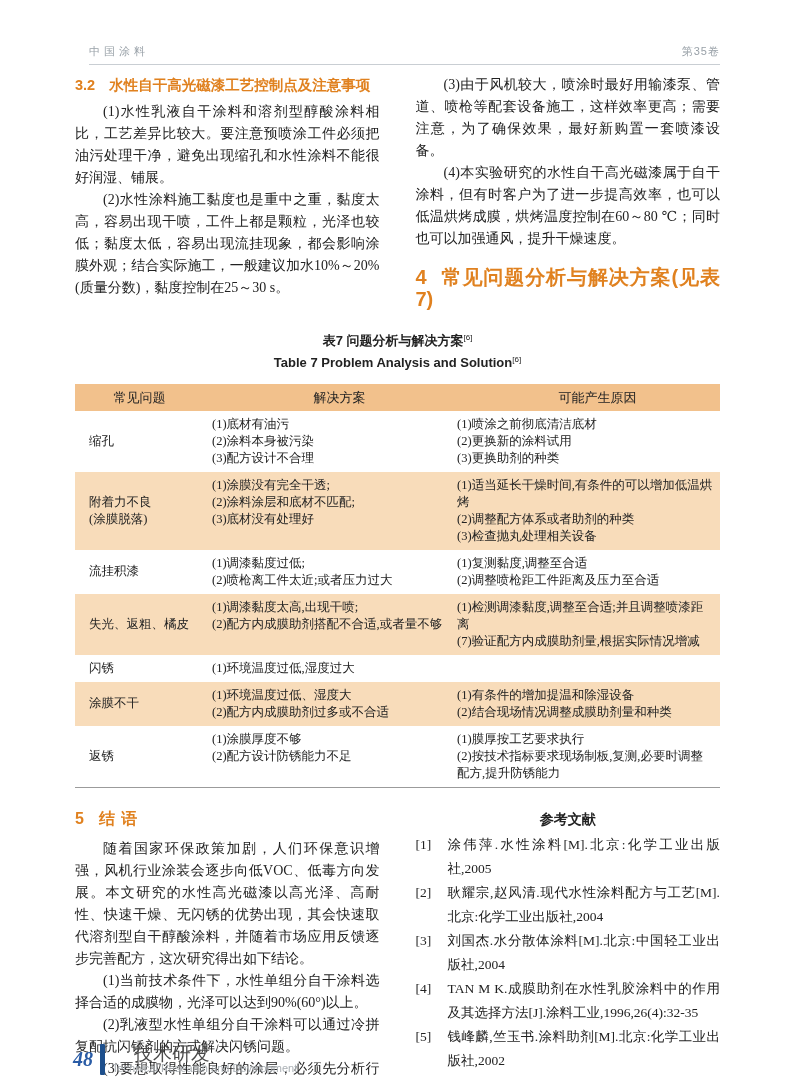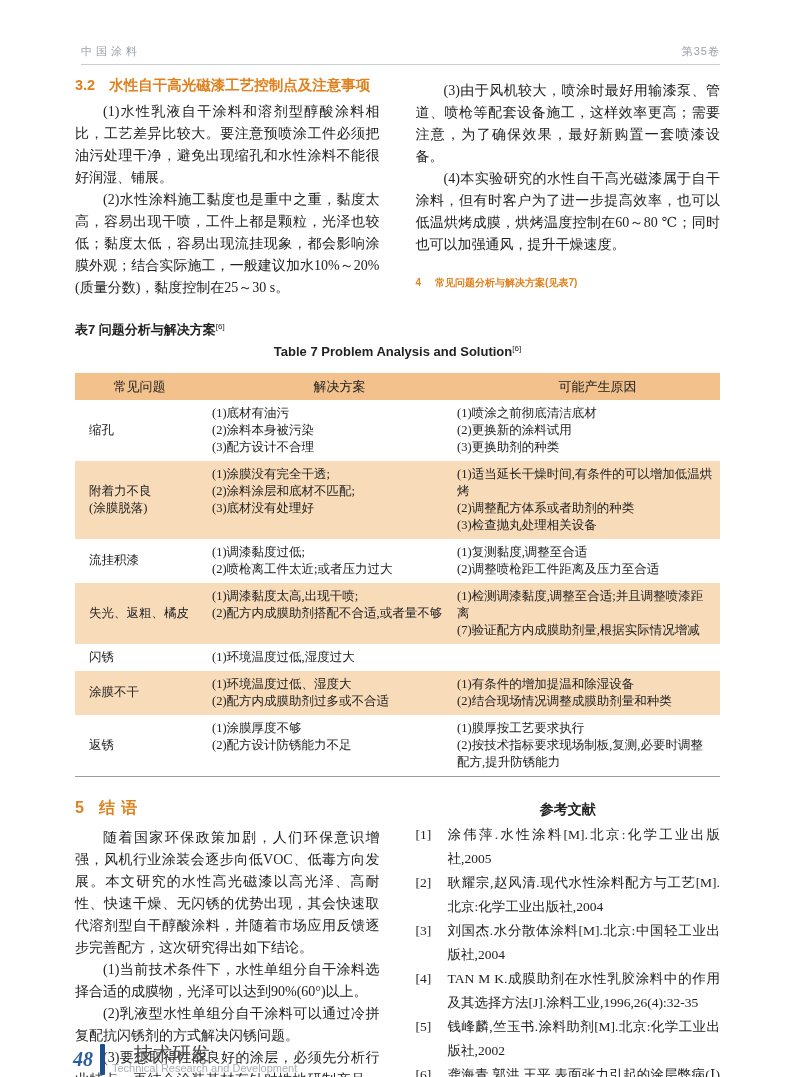--- a/index.html
+++ b/index.html
@@ -8,48 +8,48 @@
     position: relative;
     width: 794px; height: 1077px;
     margin: 0 auto;
     background: #ffffff;
     overflow: hidden;
     font-family: "Liberation Serif", "DejaVu Serif", serif;
     color: #222;
   }
   
   .page-header {
-    position: absolute; top: 44px; left: 81px; right: 74px;
+    position: absolute; top: 44px; left: 89px; right: 74px;
     display: flex; justify-content: space-between; align-items: flex-end;
     font-family: "Liberation Sans", sans-serif;
     font-size: 11px; color: #99a1a8;
     padding-bottom: 5px; border-bottom: 1px solid #c9ced3;
   }
   .journal-name { letter-spacing: 4px; }
   .volume-label { letter-spacing: 1px; }
 
   
   .content { position: absolute; top: 74px; left: 75px; right: 74px; }
-  .two-col { display: flex; gap: 36px; align-items: center; }
+  .two-col { display: flex; gap: 36px; }
   .col { flex: 1 1 0; min-width: 0; font-size: 14px; line-height: 22px; text-align: justify; }
   .col p { text-indent: 2em; }
 
   .sec-head {
     font-family: "Liberation Sans", sans-serif;
     color: #e0811f; font-weight: bold;
   }
   .sec-head .sec-no { margin-right: 14px; }
   .h-32 { font-size: 14.5px; margin-bottom: 5px; }
-  .h-4  { font-size: 10px; margin-top: 16px; }
+  .h-4  { font-size: 20px; margin-top: 16px; }
   .h-5  { font-size: 16px; margin-bottom: 8px; letter-spacing: 1px; }
 
   
   .table-section { margin-top: 18px; }
   .tbl-cap-zh {
-    text-align: left; font-weight: bold; font-size: 13px;
+    text-align: center; font-weight: bold; font-size: 13px;
     font-family: "Liberation Sans", sans-serif; line-height: 19px;
   }
   .tbl-cap-en {
     text-align: center; font-weight: bold; font-size: 13px;
     font-family: Liberation Sans, sans-serif; line-height: 19px; margin-bottom: 11px;
   }
   .tbl-cap-zh sup, .tbl-cap-en sup { font-size: 8px; font-weight: normal; }
   .t-table { width: 100%; font-size: 12.5px; line-height: 17px; border-bottom: 1px solid #9b9b9b; }
   .t-head {
     display: flex; background: #f2c18c;

